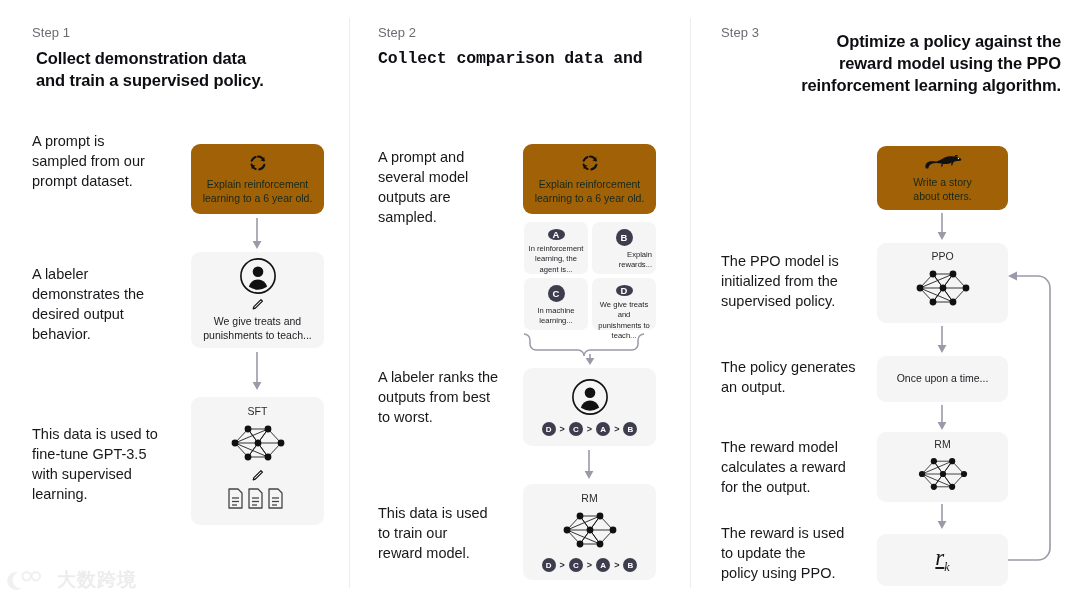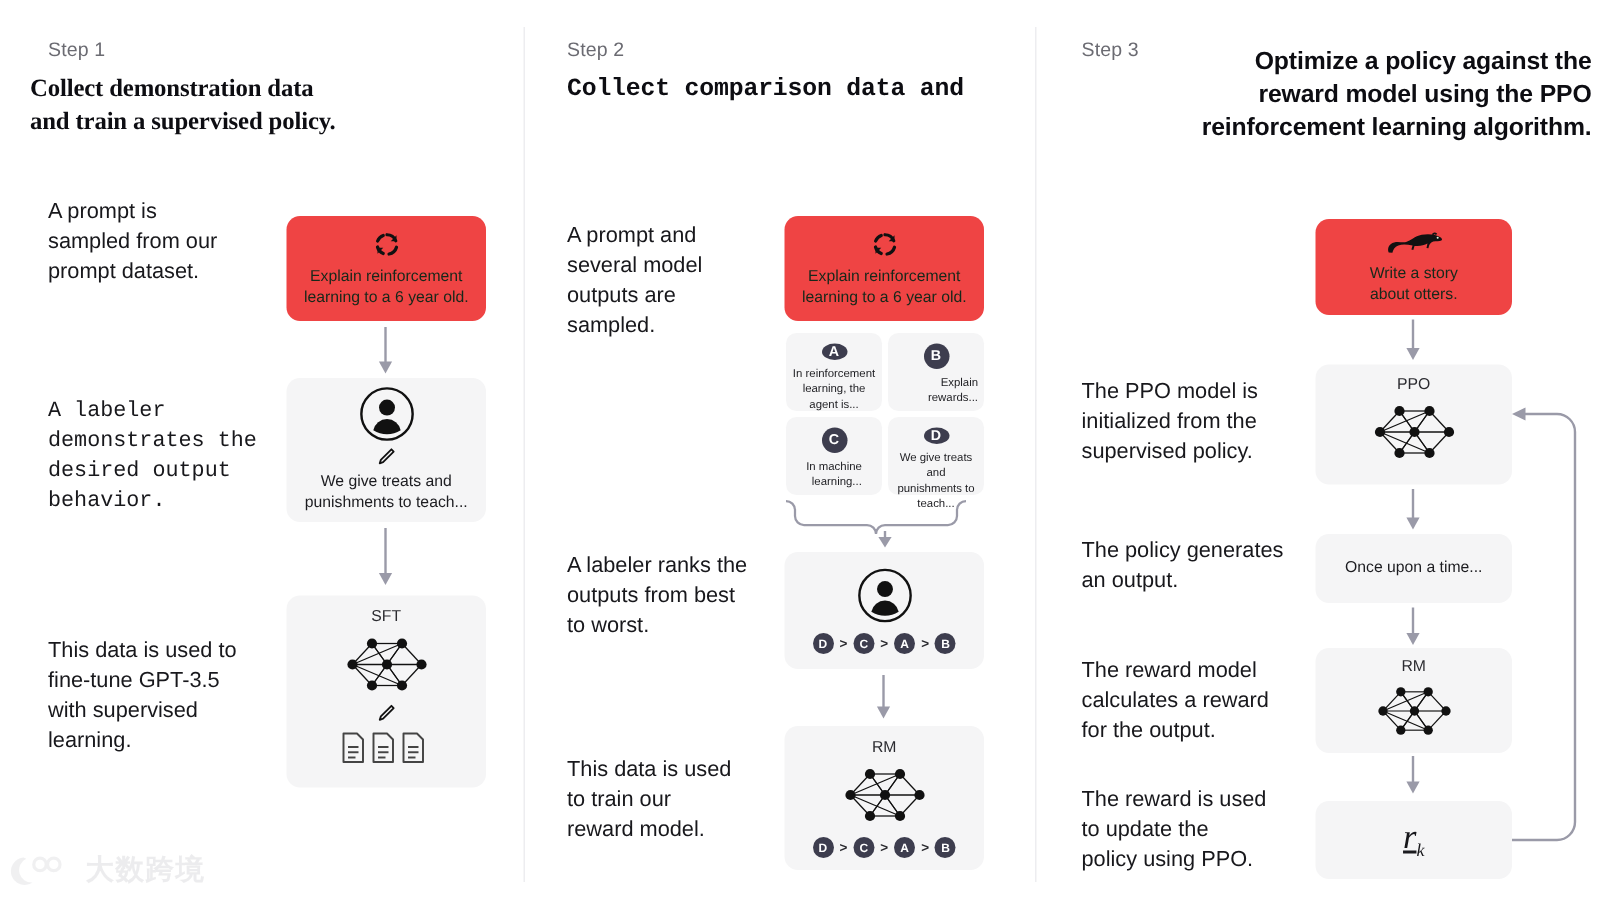--- a/index.html
+++ b/index.html
@@ -11,21 +11,21 @@
   #col3{left:691px;width:389px;}
   .divider{position:absolute;top:18px;width:1px;height:570px;background:#ededf0;}
   #div1{left:349px;}
   #div2{left:690px;}
 
   .step-label{position:absolute;font-size:13px;color:#6b6b72;letter-spacing:.1px;}
   .step-title{position:absolute;font-size:16.5px;font-weight:bold;line-height:1.33;
               color:#0d0d12;letter-spacing:-.1px;}
   .caption{position:absolute;font-size:14.5px;line-height:1.37;color:#18181c;}
 
-  .gbox{position:absolute;background:#ef4444;border-radius:9px;
+  .gbox{position:absolute;background:#a16207;border-radius:9px;
         display:flex;flex-direction:column;align-items:center;justify-content:center;}
   .gbox .txt{font-size:10.5px;line-height:1.32;text-align:center;color:#16281a;padding:0 6px;}
   .gbox .ic{margin-bottom:5px;}
 
   .nbox{position:absolute;background:#f5f5f6;border-radius:9px;
         display:flex;flex-direction:column;align-items:center;justify-content:center;}
   .nbox .cap{font-size:10.5px;line-height:1.3;text-align:center;color:#1c1c20;padding:0 8px;}
   .nbox .ttl{font-size:10.5px;color:#2b2b30;margin-bottom:3px;}
 
   .card{position:absolute;background:#f5f5f6;border-radius:7px;
@@ -54,30 +54,30 @@
 </head>
 <body>
 
 <div class="divider" id="div1"></div>
 <div class="divider" id="div2"></div>
 
 <div class="col" id="col1">
 
   <div class="step-label" style="left:32px;top:25px;">Step 1</div>
 
-  <div class="step-title" style="left:20px;top:48px;width:300px;font-family:Liberation Serif, serif;">
+  <div class="step-title" style="left:36px;top:48px;width:300px;">
     <div>Collect demonstration data</div>
     <div>and train a supervised policy.</div>
   </div>
 
   <div class="caption" style="left:32px;top:132px;width:160px;white-space:pre-line;">A prompt is
 sampled from our
 prompt dataset.</div>
 
-  <div class="caption" style="left:32px;top:265px;width:165px;white-space:pre-line;font-family:Liberation Mono, monospace;">A labeler
+  <div class="caption" style="left:32px;top:265px;width:165px;white-space:pre-line;">A labeler
 demonstrates the
 desired output
 behavior.</div>
 
   <div class="caption" style="left:32px;top:425px;width:170px;white-space:pre-line;">This data is used to
 fine-tune GPT-3.5
 with supervised
 learning.</div>
 
   <div class="gbox" style="left:191px;top:144px;width:133px;height:70px;">
@@ -230,21 +230,21 @@
     <span class="ct" style="white-space:pre-line;">In reinforcement
 learning, the
 agent is...</span>
   </div>
   <div class="card" style="left:242px;top:222px;width:64px;height:52px;">
     <span class="badge">B</span>
     <span class="ct" style="white-space:pre-line;text-align:right;">Explain rewards...</span>
   </div>
   <div class="card" style="left:174px;top:278px;width:64px;height:52px;">
     <span class="badge">C</span>
-    <span class="ct" style="white-space:pre-line;text-align:right;">In machine
+    <span class="ct" style="white-space:pre-line;">In machine
 learning...</span>
   </div>
   <div class="card" style="left:242px;top:278px;width:64px;height:52px;">
     <span class="badge">D</span>
     <span class="ct" style="white-space:pre-line;">We give treats and
 punishments to
 teach...</span>
   </div>
 
   <div class="arrow" style="left:172px;top:332px;">

